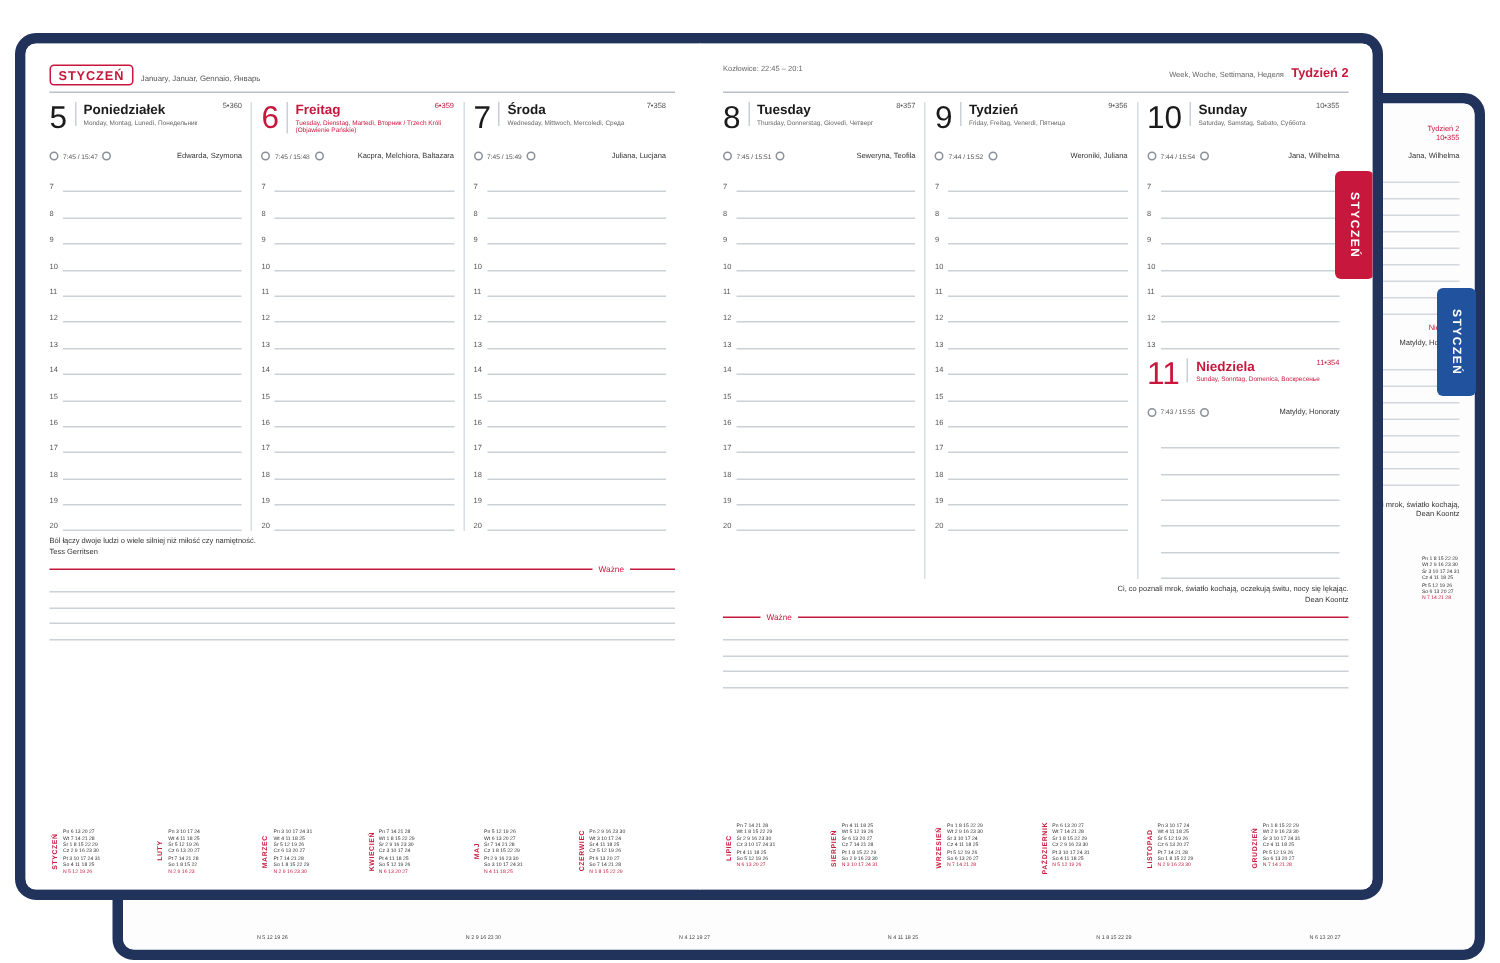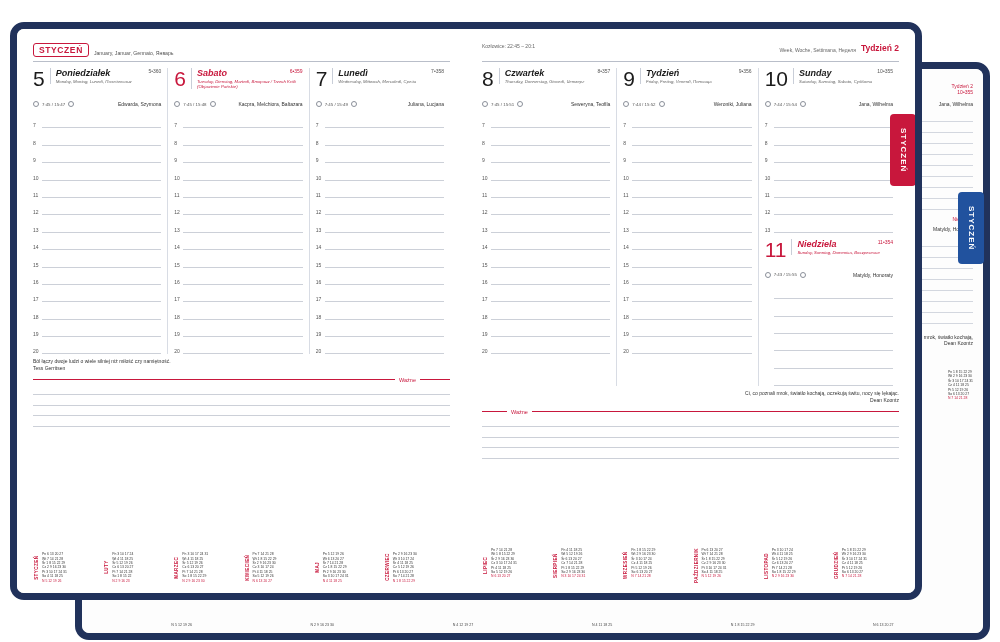--- a/index.html
+++ b/index.html
@@ -58,21 +58,21 @@
   .hr-thin{height:1px;background:#b9bec9;margin-top:4px;}
 
   
   .cols{display:flex;margin-top:6px;}
   .col{flex:1;padding-right:6px;box-sizing:border-box;}
   .col + .col{border-left:1px solid #d8dce4;padding-left:6px;}
 
   .day-head{display:flex;align-items:flex-start;gap:5px;position:relative;min-height:30px;}
   .daynum{font-size:21px;line-height:21px;color:#1b1b1b;font-weight:400;}
   .daynum.red{color:#c8173c;}
-  .dayname-wrap{flex:1;border-left:1px solid #c9ced8;padding-left:5px;font-style:italic;}
+  .dayname-wrap{flex:1;border-left:1px solid #c9ced8;padding-left:5px;}
   .dayname{font-size:9px;font-weight:bold;color:#1b1b1b;line-height:10px;}
   .dayname.red{color:#c8173c;}
   .daylangs{font-size:4.3px;color:#666;line-height:5.2px;margin-top:1px;}
   .daylangs.red{color:#c8173c;}
   .daycount{position:absolute;right:0;top:0;font-size:5px;color:#555;}
   .daycount.red{color:#c8173c;}
 
   .sunrow{display:flex;align-items:center;gap:3px;margin-top:3px;font-size:4.4px;color:#555;}
   .circ{width:4px;height:4px;border:1px solid #8a8f99;border-radius:50%;display:inline-block;}
   .times{line-height:5px;}
@@ -271,21 +271,21 @@
                   <span class="hnum">20</span>
                   <span class="hline"></span>
                 </div>
             </div>
           </div>
 
           <div class="col">
             <div class="day-head">
               <div class="daynum red">6</div>
               <div class="dayname-wrap">
-                <div class="dayname red">Sabato</div>
+                <div class="dayname red">Freitag</div>
                 <div class="daylangs red">Tuesday, Dienstag, Martedì, Вторник / Trzech Króli (Objawienie Pańskie)</div>
               </div>
               <div class="daycount red">6•359</div>
             </div>
             <div class="sunrow">
               <span class="circ"></span>
               <span class="times">7:45 / 15:48</span>
               <span class="circ"></span>
               <span class="names">Kacpra, Melchiora, Baltazara</span>
             </div>
@@ -346,21 +346,21 @@
                   <span class="hnum">20</span>
                   <span class="hline"></span>
                 </div>
             </div>
           </div>
 
           <div class="col">
             <div class="day-head">
               <div class="daynum">7</div>
               <div class="dayname-wrap">
-                <div class="dayname">Lunedì</div>
+                <div class="dayname">Środa</div>
                 <div class="daylangs">Wednesday, Mittwoch, Mercoledì, Среда</div>
               </div>
               <div class="daycount">7•358</div>
             </div>
             <div class="sunrow">
               <span class="circ"></span>
               <span class="times">7:45 / 15:49</span>
               <span class="circ"></span>
               <span class="names">Juliana, Lucjana</span>
             </div>
@@ -529,21 +529,21 @@
           </span>
         </div>
         <div class="hr-thin"></div>
 
         <div class="cols">
 
           <div class="col">
             <div class="day-head">
               <div class="daynum">8</div>
               <div class="dayname-wrap">
-                <div class="dayname">Czwartek</div>
+                <div class="dayname">Tuesday</div>
                 <div class="daylangs">Thursday, Donnerstag, Giovedì, Четверг</div>
               </div>
               <div class="daycount">8•357</div>
             </div>
             <div class="sunrow">
               <span class="circ"></span>
               <span class="times">7:45 / 15:51</span>
               <span class="circ"></span>
               <span class="names">Seweryna, Teofila</span>
             </div>

